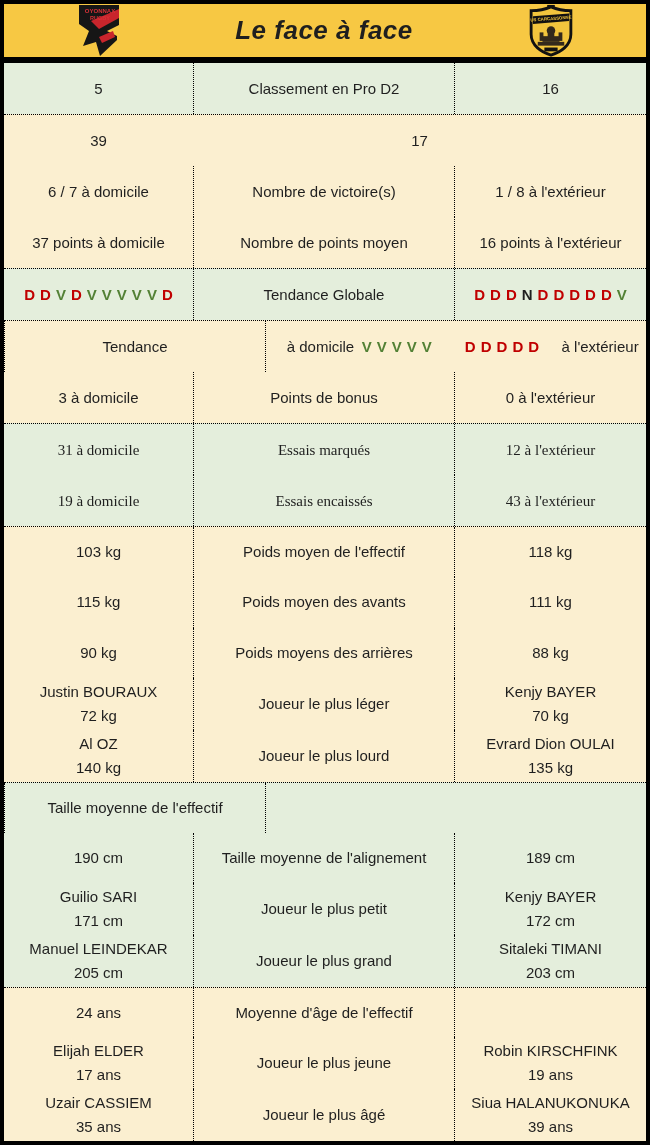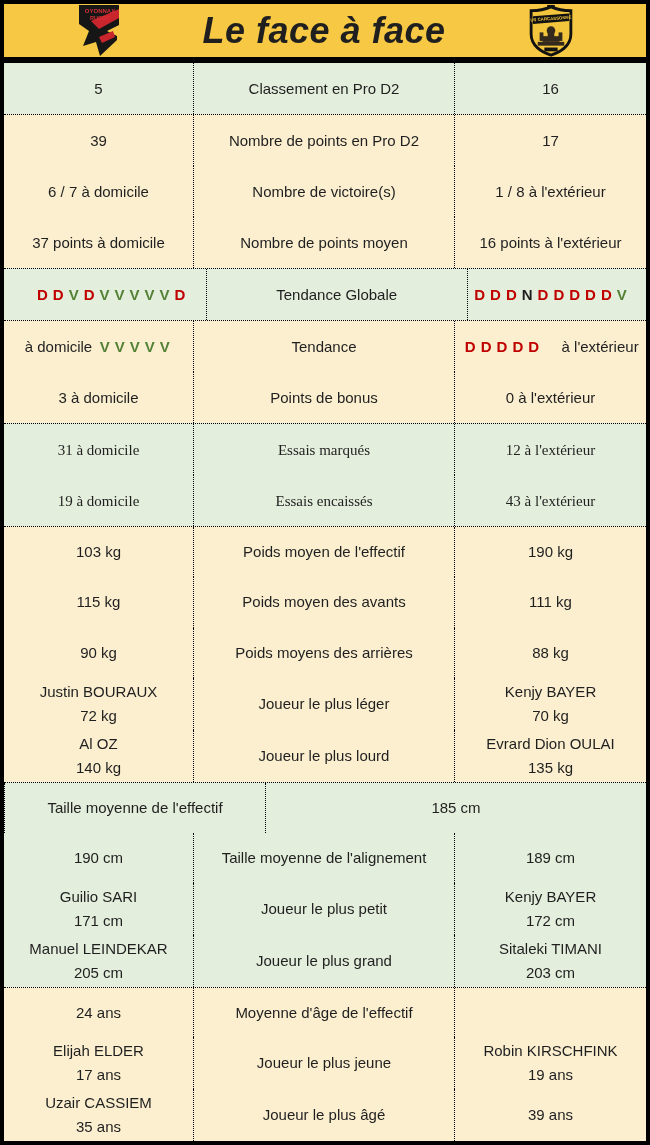--- a/index.html
+++ b/index.html
@@ -5,21 +5,21 @@
   html,body{margin:0;padding:0;background:#fff;}
   body{font-family:"Liberation Sans",sans-serif;color:#1f1f1f;}
   .sheet{width:650px;height:1145px;box-sizing:border-box;border:4px solid #000;
          display:flex;flex-direction:column;background:#fff;}
   .header{flex:0 0 53px;background:#F7C843;border-bottom:6px solid #000;
           display:flex;align-items:center;}
   .hcol{display:flex;justify-content:center;align-items:center;height:100%;}
   .hcol-left{width:189px;}
   .hcol-mid{width:262px;}
   .hcol-right{flex:1;}
-  .title{font-size:36px;font-weight:bold;font-style:italic;letter-spacing:.5px;}
+  .title{font-size:26px;font-weight:bold;font-style:italic;letter-spacing:.5px;}
   .rows{flex:1;display:flex;flex-direction:column;}
   .group{display:flex;flex-direction:column;}
   .group-green{background:#E4EEDC;}
   .group-cream{background:#FBEFD0;}
   .group + .group{border-top:1px dotted #000;}
   .row{flex:1;display:flex;align-items:stretch;}
   .cell{display:flex;flex-direction:column;justify-content:center;align-items:center;
         text-align:center;font-size:15px;padding:2px 4px;box-sizing:border-box;}
   .cell-left{width:189px;}
   .cell-mid{width:262px;border-left:1px dotted #000;border-right:1px dotted #000;}
@@ -77,23 +77,20 @@
           <div class="cell cell-right">
             <div class="line">16</div>
           </div>
         </div>
       </div>
       <div class="group group-cream" style="flex-grow: 3; flex-basis: 0px;">
         <div class="row">
           <div class="cell cell-left">
             <div class="line">39</div>
           </div>
-          <div class="cell cell-mid">
-            <div class="line">Nombre de points en Pro D2</div>
-          </div>
           <div class="cell cell-right">
             <div class="line">17</div>
           </div>
         </div>
         <div class="row">
           <div class="cell cell-left">
             <div class="line">6 / 7 à domicile</div>
           </div>
           <div class="cell cell-mid">
             <div class="line">Nombre de victoire(s)</div>
@@ -107,41 +104,41 @@
             <div class="line">37 points à domicile</div>
           </div>
           <div class="cell cell-mid">
             <div class="line">Nombre de points moyen</div>
           </div>
           <div class="cell cell-right">
             <div class="line">16 points à l'extérieur</div>
           </div>
         </div>
       </div>
-      <div class="group group-green" style="flex-grow: 1; flex-basis: 0px; align-items: center;">
+      <div class="group group-green" style="flex-grow: 1; flex-basis: 0px;">
         <div class="row">
           <div class="cell cell-left">
             <div class="line"><span class="letter" style="color: rgb(192, 0, 0);">D</span><span class="letter" style="color: rgb(192, 0, 0);">D</span><span class="letter" style="color: rgb(83, 129, 53);">V</span><span class="letter" style="color: rgb(192, 0, 0);">D</span><span class="letter" style="color: rgb(83, 129, 53);">V</span><span class="letter" style="color: rgb(83, 129, 53);">V</span><span class="letter" style="color: rgb(83, 129, 53);">V</span><span class="letter" style="color: rgb(83, 129, 53);">V</span><span class="letter" style="color: rgb(83, 129, 53);">V</span><span class="letter" style="color: rgb(192, 0, 0);">D</span></div>
           </div>
           <div class="cell cell-mid">
             <div class="line">Tendance Globale</div>
           </div>
           <div class="cell cell-right">
             <div class="line"><span class="letter" style="color: rgb(192, 0, 0);">D</span><span class="letter" style="color: rgb(192, 0, 0);">D</span><span class="letter" style="color: rgb(192, 0, 0);">D</span><span class="letter" style="color: rgb(31, 31, 31);">N</span><span class="letter" style="color: rgb(192, 0, 0);">D</span><span class="letter" style="color: rgb(192, 0, 0);">D</span><span class="letter" style="color: rgb(192, 0, 0);">D</span><span class="letter" style="color: rgb(192, 0, 0);">D</span><span class="letter" style="color: rgb(192, 0, 0);">D</span><span class="letter" style="color: rgb(83, 129, 53);">V</span></div>
           </div>
         </div>
       </div>
       <div class="group group-cream" style="flex-grow: 2; flex-basis: 0px;">
         <div class="row">
+          <div class="cell cell-mid">
+            <div class="line">Tendance</div>
+          </div>
           <div class="cell cell-left">
             <div class="line"><span class="pre">à domicile</span><span class="letter" style="color: rgb(83, 129, 53);">V</span><span class="letter" style="color: rgb(83, 129, 53);">V</span><span class="letter" style="color: rgb(83, 129, 53);">V</span><span class="letter" style="color: rgb(83, 129, 53);">V</span><span class="letter" style="color: rgb(83, 129, 53);">V</span></div>
           </div>
-          <div class="cell cell-mid">
-            <div class="line">Tendance</div>
-          </div>
           <div class="cell cell-right">
             <div class="line"><span class="letter" style="color: rgb(192, 0, 0);">D</span><span class="letter" style="color: rgb(192, 0, 0);">D</span><span class="letter" style="color: rgb(192, 0, 0);">D</span><span class="letter" style="color: rgb(192, 0, 0);">D</span><span class="letter" style="color: rgb(192, 0, 0);">D</span><span class="post">à l'extérieur</span></div>
           </div>
         </div>
         <div class="row">
           <div class="cell cell-left">
             <div class="line">3 à domicile</div>
           </div>
           <div class="cell cell-mid">
             <div class="line">Points de bonus</div>
@@ -177,21 +174,21 @@
       </div>
       <div class="group group-cream" style="flex-grow: 5; flex-basis: 0px;">
         <div class="row">
           <div class="cell cell-left">
             <div class="line">103 kg</div>
           </div>
           <div class="cell cell-mid">
             <div class="line">Poids moyen de l'effectif</div>
           </div>
           <div class="cell cell-right">
-            <div class="line">190 kg</div>
+            <div class="line">118 kg</div>
           </div>
         </div>
         <div class="row">
           <div class="cell cell-left">
             <div class="line">115 kg</div>
           </div>
           <div class="cell cell-mid">
             <div class="line">Poids moyen des avants</div>
           </div>
           <div class="cell cell-right">
@@ -234,23 +231,20 @@
             <div class="line">Evrard Dion OULAI</div>
             <div class="line">135 kg</div>
           </div>
         </div>
       </div>
       <div class="group group-green" style="flex-grow: 4; flex-basis: 0px;">
         <div class="row">
           <div class="cell cell-mid">
             <div class="line">Taille moyenne de l'effectif</div>
           </div>
-          <div class="cell cell-right">
-            <div class="line">185 cm</div>
-          </div>
         </div>
         <div class="row">
           <div class="cell cell-left">
             <div class="line">190 cm</div>
           </div>
           <div class="cell cell-mid">
             <div class="line">Taille moyenne de l'alignement</div>
           </div>
           <div class="cell cell-right">
             <div class="line">189 cm</div>
@@ -307,18 +301,19 @@
         </div>
         <div class="row">
           <div class="cell cell-left">
             <div class="line">Uzair CASSIEM</div>
             <div class="line">35 ans</div>
           </div>
           <div class="cell cell-mid">
             <div class="line">Joueur le plus âgé</div>
           </div>
           <div class="cell cell-right">
+            <div class="line">Siua HALANUKONUKA</div>
             <div class="line">39 ans</div>
           </div>
         </div>
       </div>
     </div>
 </div>
 
 </body></html>

